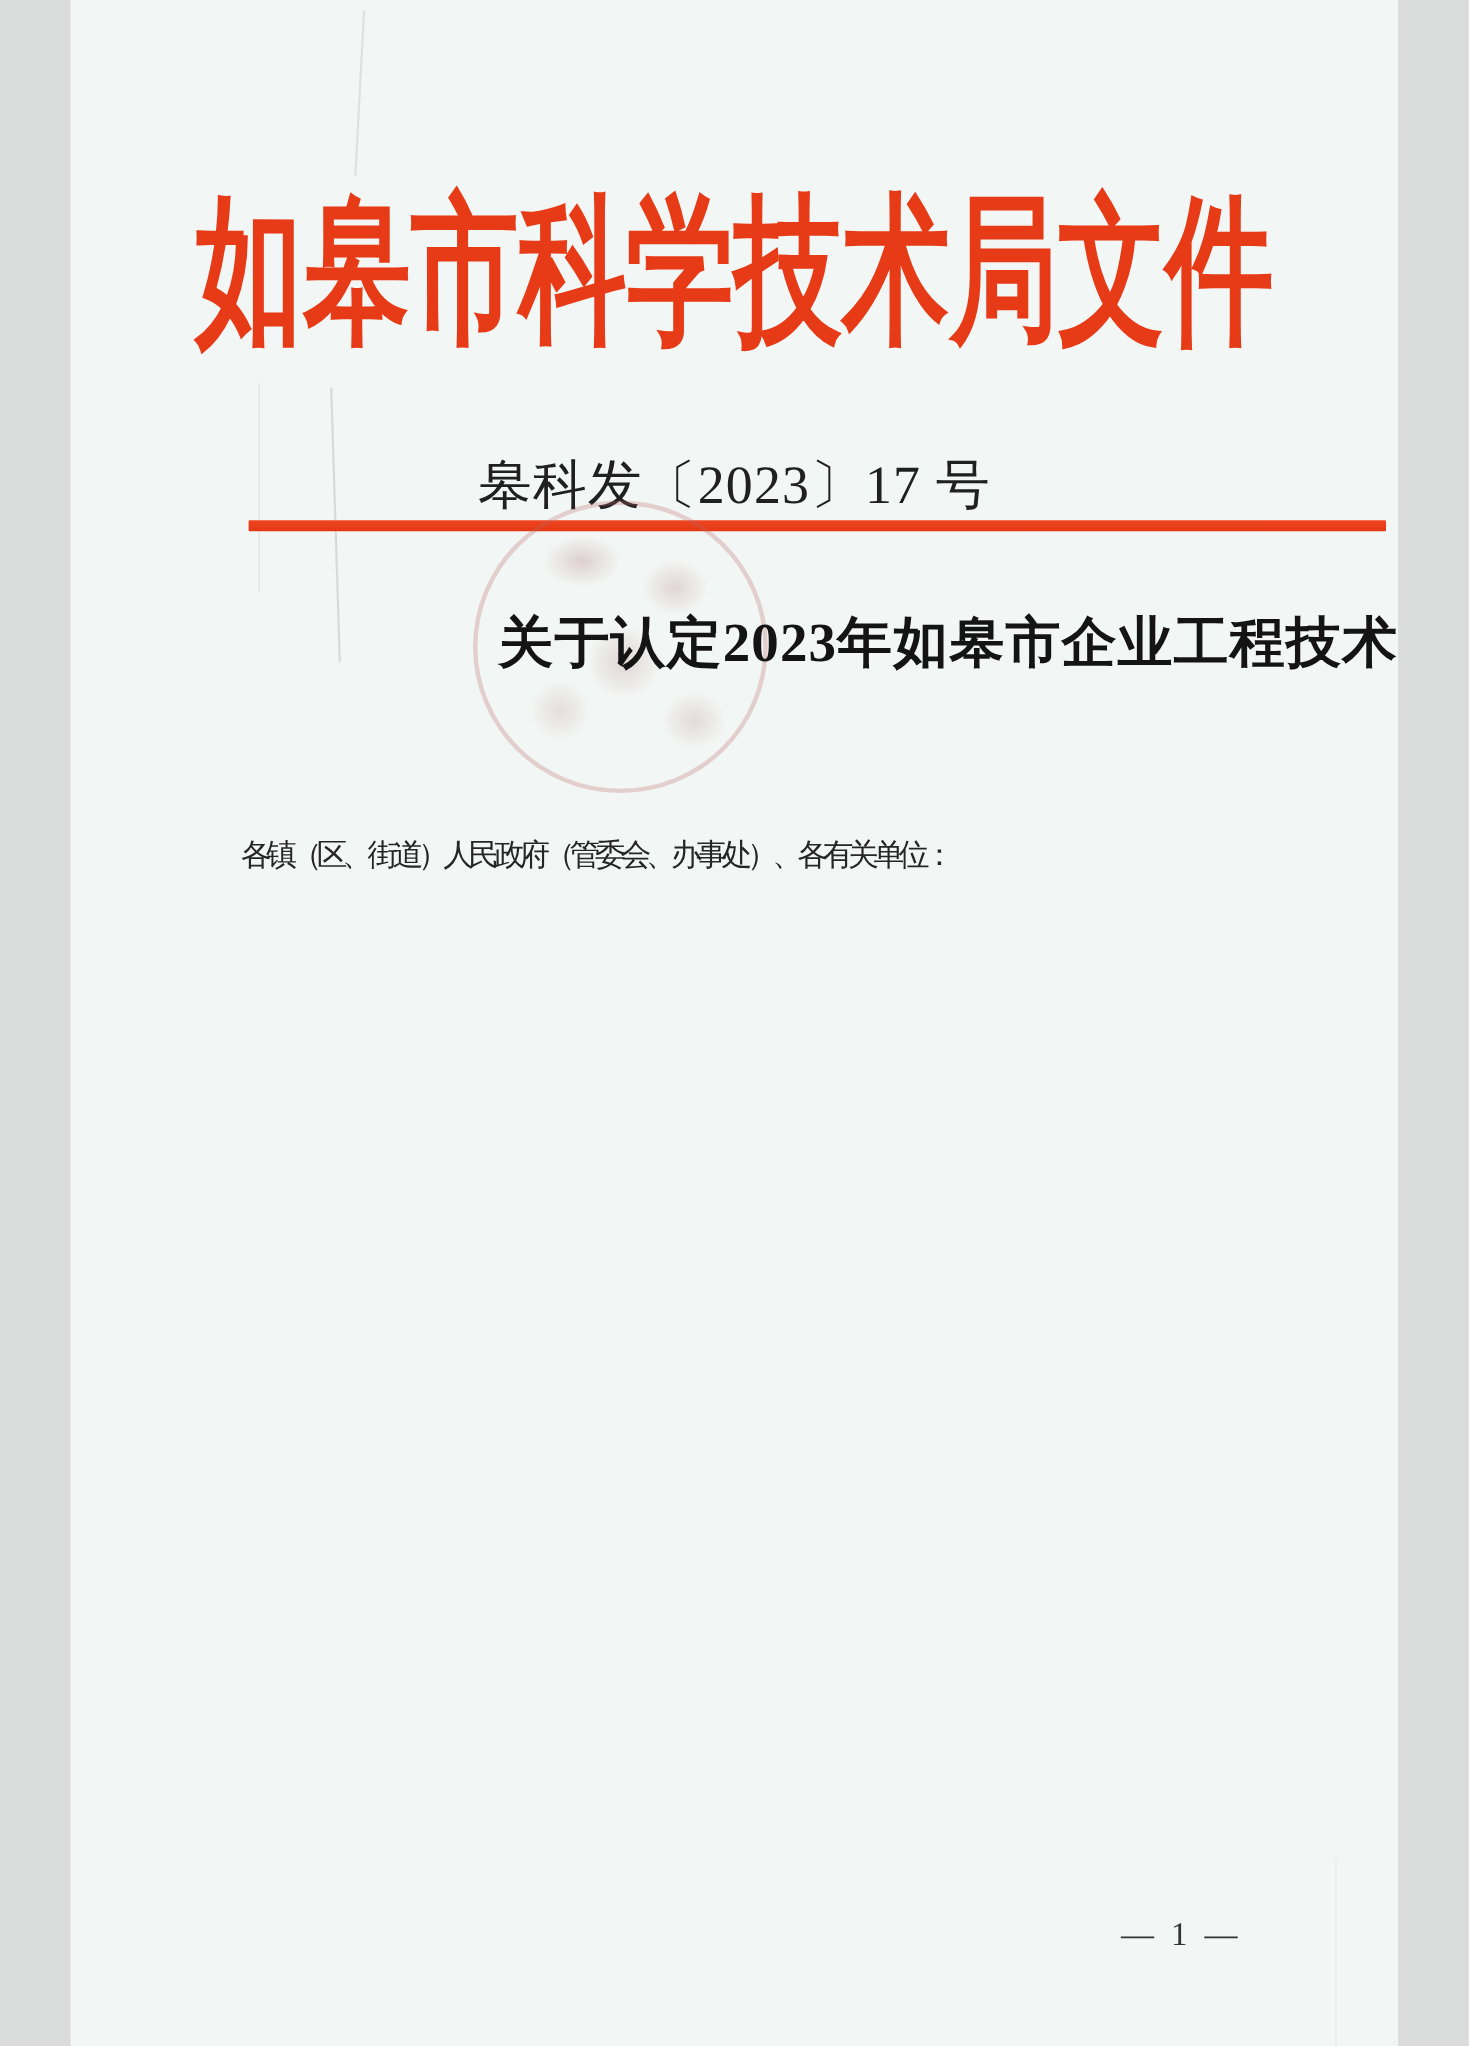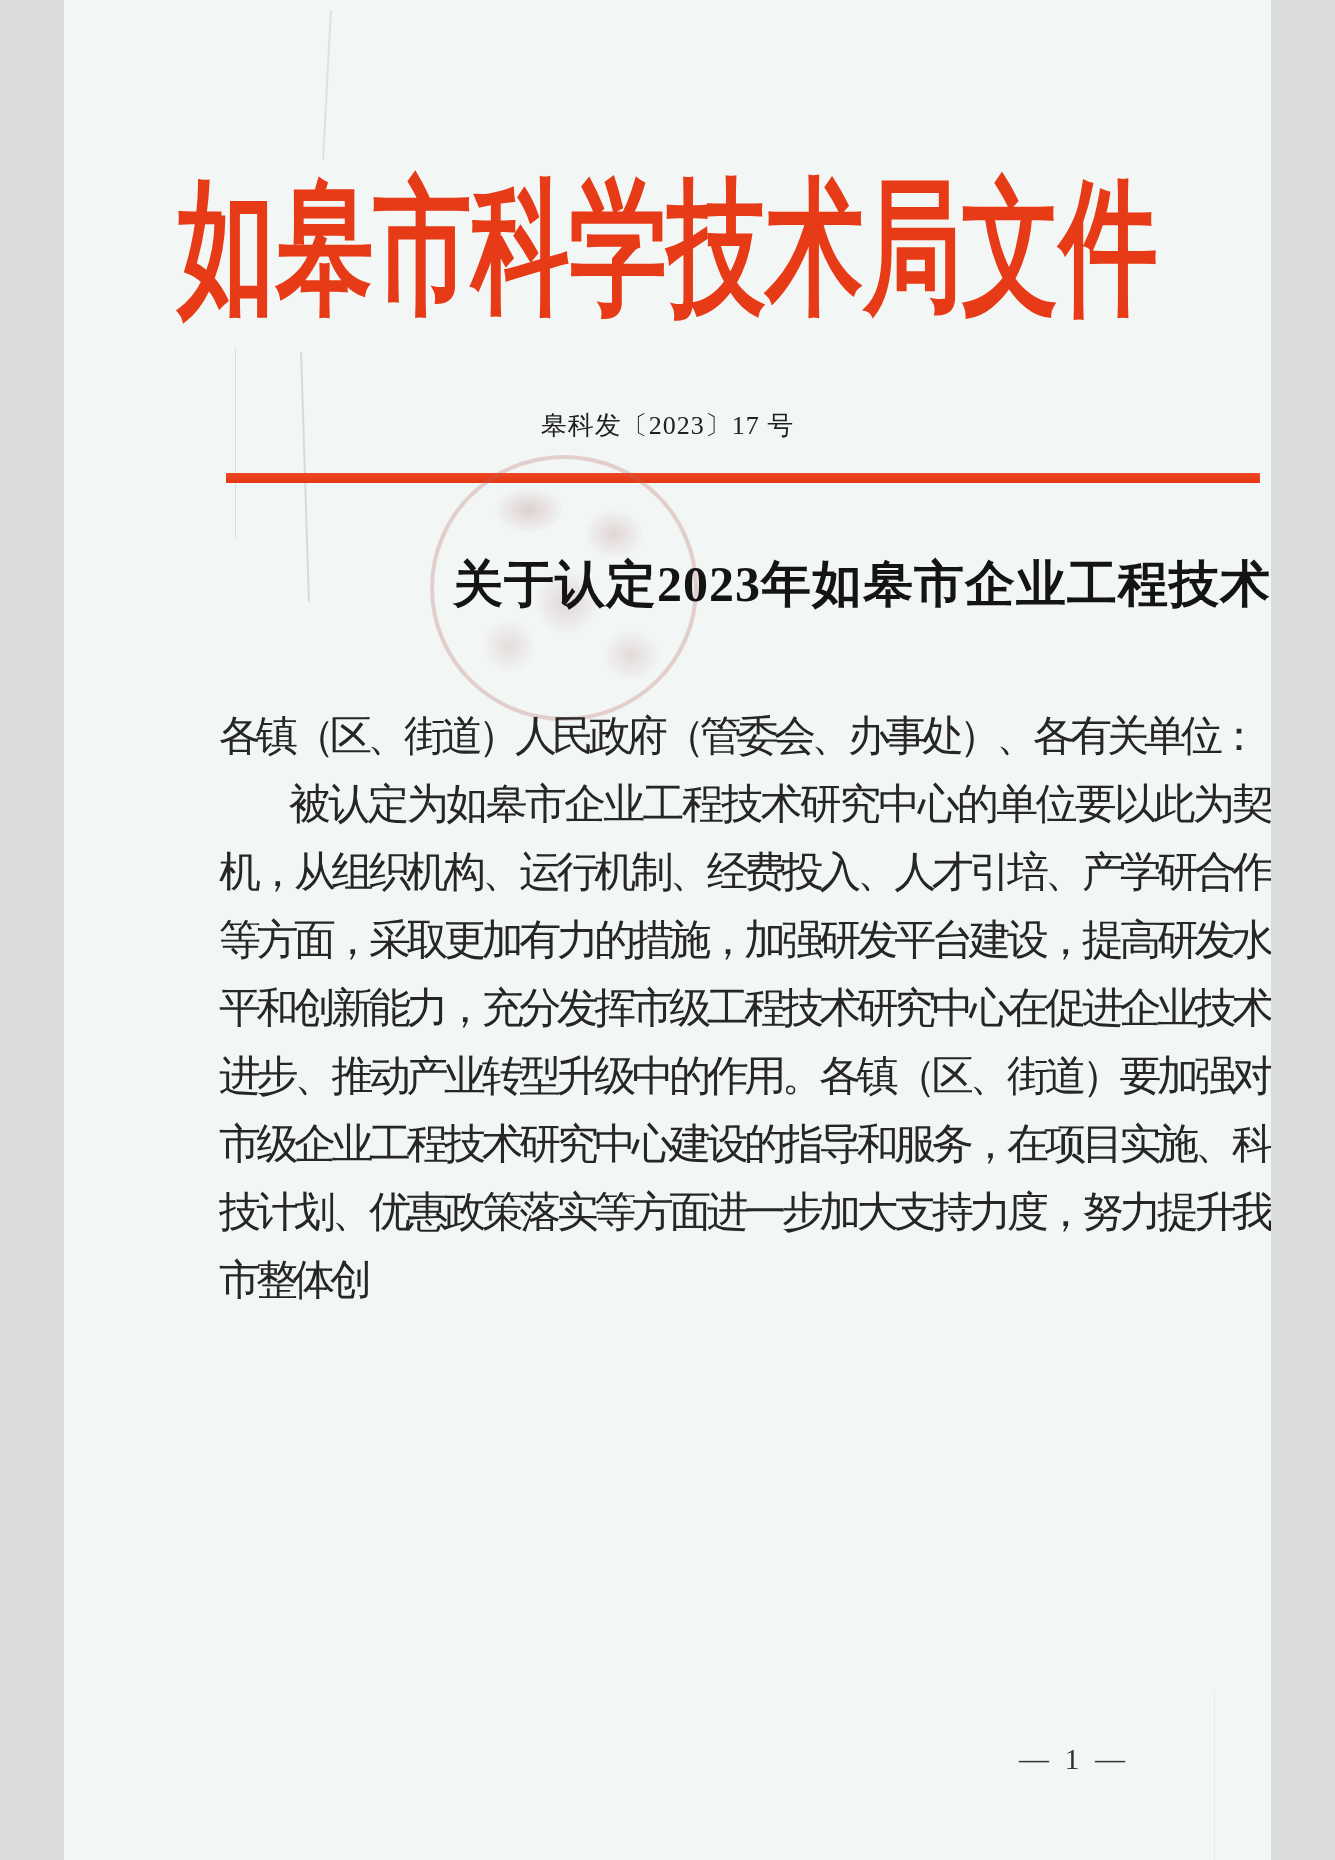--- a/index.html
+++ b/index.html
@@ -32,21 +32,21 @@
     color:var(--accent-red);
     letter-spacing:0px;
     line-height:1.05;
     white-space:nowrap;
     transform:scaleY(1.5);
     transform-origin:top center;
   }
   .doc-number{
     position:absolute;top:408px;left:0;width:100%;
     text-align:center;
-    font-size:26px;color:#202020;
+    font-size:49px;color:#202020;
     letter-spacing:1px;
     white-space:nowrap;
   }
   .red-line{
     position:absolute;left:162px;top:473px;
     width:1034px;height:10px;
     background:linear-gradient(to bottom,#ef4522,var(--line-red));
     border-radius:1px;
   }
   
@@ -68,22 +68,22 @@
   .doc-title{
     position:absolute;top:552px;left:0;width:100%;
     text-align:right;
     font-size:50px;font-weight:bold;
     color:var(--title-ink);
     line-height:64px;
     letter-spacing:1px;
     z-index:2;
   }
   .body-text{
-    position:absolute;left:155px;top:702px;width:1050px;
-    font-size:42px;line-height:68px;
+    position:absolute;left:155px;top:744px;width:1050px;
+    font-size:28px;line-height:68px;
     color:var(--ink);
     letter-spacing:-5px;
     text-align:justify;
     z-index:2;
   }
   .body-text p{margin:0;padding:0;}
   .body-text p.para{text-indent:70px;}
   .page-number{
     position:absolute;top:1742px;right:142px;
     font-size:30px;color:#333;
@@ -114,18 +114,17 @@
     <div class="seal-blob blob-4"></div>
     <div class="seal-blob blob-5"></div>
   </div>
 
   <div class="doc-title">
     <div>关于认定2023年如皋市企业工程技术</div>
   </div>
 
   <div class="body-text">
     <p class="salutation">各镇（区、街道）人民政府（管委会、办事处）、各有关单位：</p>
-    <p class="para">被认定为如皋市企业工程技术研究中心的单位要以此为契机，从组织机构、运行机制、经费投入、人才引培、产学研合作等方面，采取更加有力的措施，加强研发平台建设，提高研发水平和创新能力，充分发挥市级工程技术研究中心在促进企业技术进步、推动产业转型升级中的作用。各镇（区、街道）要加强对市级企业工程技术研究中心建设的指导和服务，在项目实施、科技计划、优惠政策落实等方面进一步加大支持力度，努力提升我市整体创</p>
   </div>
 
   <div class="page-number">— 1 —</div>
 
 </div>
 
 </body></html>

